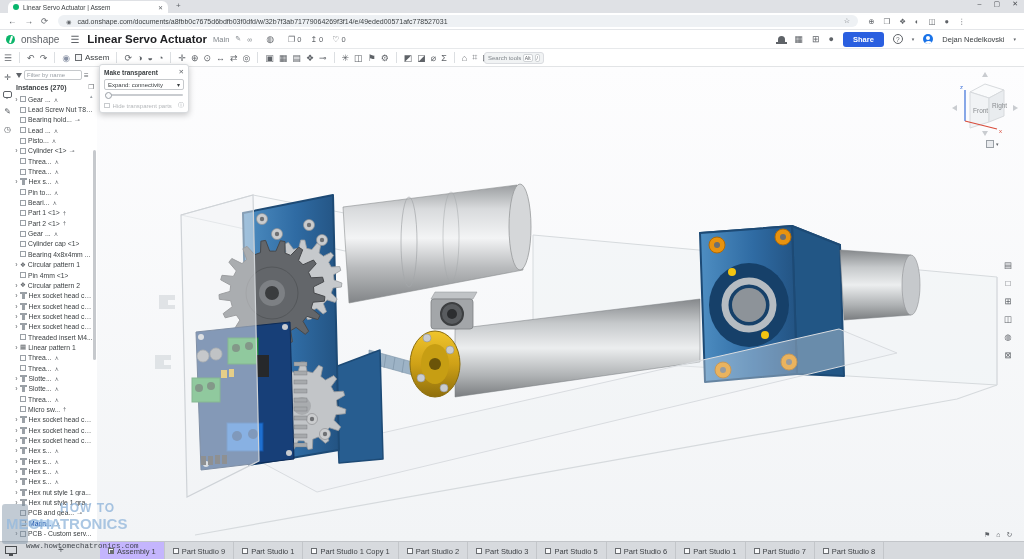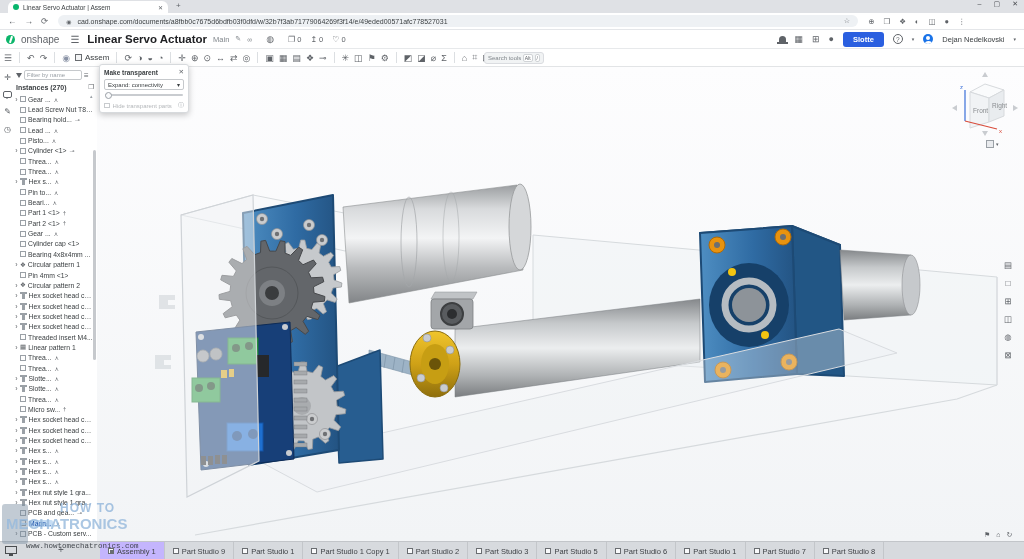--- a/index.html
+++ b/index.html
@@ -190,21 +190,21 @@
           <span>0</span>
         </span>
       </div>
     <div class="osright">
       <span class="bell"></span>
       <span id="header-right-icons" style="display:flex;gap:9px;align-items:center;">
           <span class="gico">▦</span>
           <span class="gico">⊞</span>
           <span class="gico">●</span>
         </span>
-      <span class="sharebtn">Slotte</span>
+      <span class="sharebtn">Share</span>
       <span class="helpc">?</span>
       <span class="caret">▾</span>
       <span class="ava"></span>
       <span class="uname">Dejan Nedelkovski</span>
       <span class="caret">▾</span>
     </div>
   </div>
 
   <div class="toolbar">
     <span class="tbi">☰</span>

